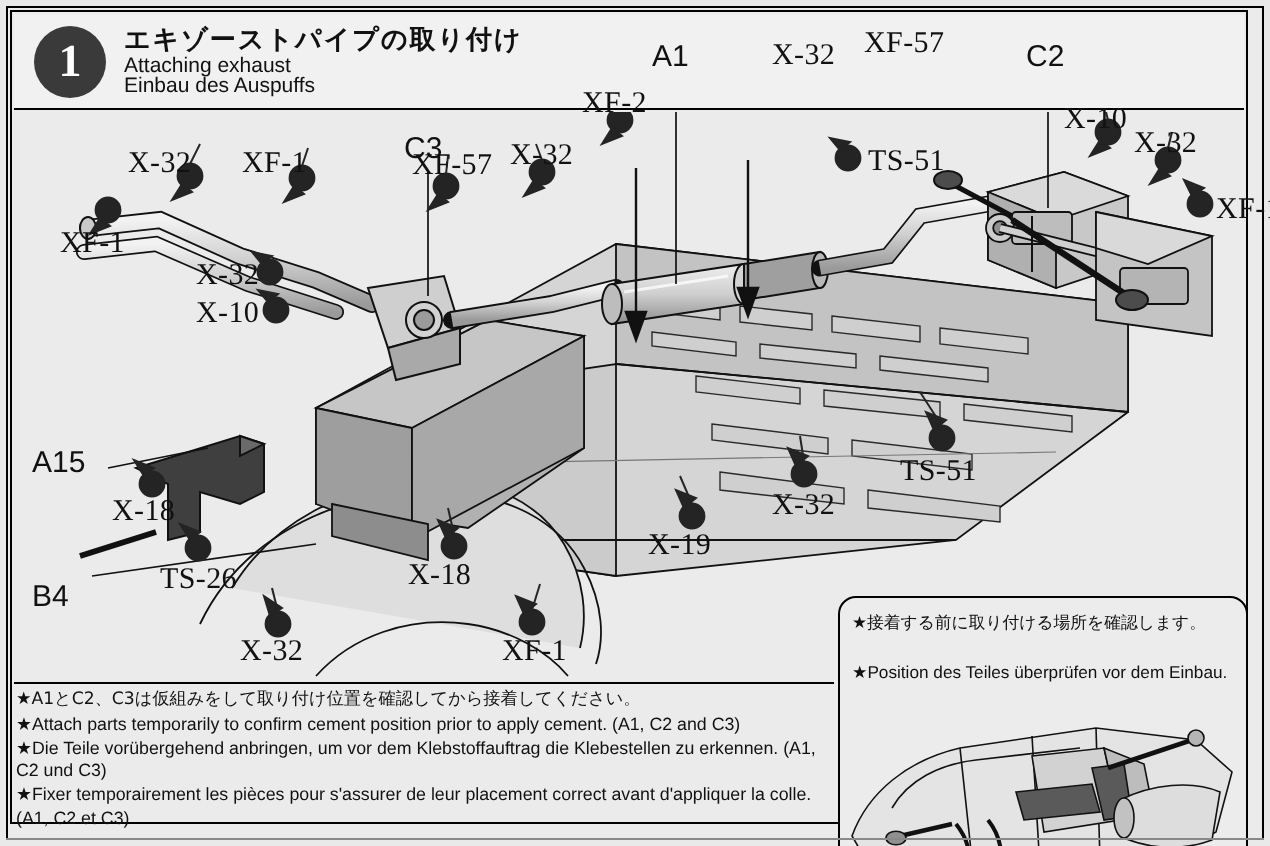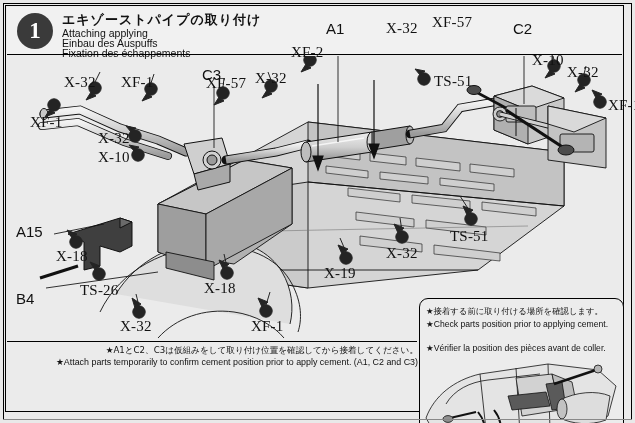--- a/index.html
+++ b/index.html
@@ -35,39 +35,38 @@
        font-family:"Liberation Sans",sans-serif;}
 
   
   #inset{position:absolute;left:419px;top:258px;width:203px;height:152px;
          border:1.2px solid #000;border-radius:9px;background:#ececec;overflow:hidden;margin-top:40px;}
   #inset .nt{position:absolute;left:6px;font-size:8.6px;color:#111;white-space:nowrap;}
   #inset .nt-jp{font-family:"DejaVu Sans",sans-serif;font-size:8.4px;}
 
   
   #notes{position:absolute;left:8px;top:345px;width:410px;}
-  #notes .n{font-size:8.9px;color:#111;line-height:11.4px;margin:0 0 0.5px 0;text-align:right;}
+  #notes .n{font-size:8.9px;color:#111;line-height:11.4px;margin:0 0 0.5px 0;}
   #notes .n-jp{font-family:"DejaVu Sans",sans-serif;font-size:8.6px;}
   #notes-rule{position:absolute;left:7px;top:341px;width:410px;height:1px;background:#000;}
   #bottom-rule{position:absolute;left:3px;top:419px;width:629px;height:1px;background:#888;}
 </style>
 </head>
 <body>
 
 <div id="page">
 
   <div id="frame"></div>
   <div id="frame-inner"></div>
 
   <div id="header">
     <div id="step-badge">1</div>
     <div id="title-jp">エキゾーストパイプの取り付け</div>
-    <div id="title-en">Attaching applying</div>
+    <div id="title-en">Attaching exhaust</div>
     <div id="title-de">Einbau des Auspuffs</div>
-    <div id="title-fr">Fixation des échappements</div>
   </div>
   <div id="hdr-rule"></div>
 
   <div id="canvas">
 
     <svg id="illus" width="613" height="283" viewBox="0 0 613 283">
       <defs>
         <linearGradient id="pipeG" x1="0" y1="0" x2="0" y2="1">
           <stop offset="0%" stop-color="#f2f2f2"></stop>
           <stop offset="45%" stop-color="#d2d2d2"></stop>
@@ -341,22 +340,21 @@
     <div class="lbl" style="left:112px;top:262px">X-32</div>
     <div class="lbl" style="left:243px;top:262px">XF-1</div>
     <div class="lbl" style="left:196px;top:224px">X-18</div>
     <div class="lbl" style="left:316px;top:209px">X-19</div>
     <div class="lbl" style="left:378px;top:189px">X-32</div>
     <div class="lbl" style="left:442px;top:172px">TS-51</div>
   </div>
 
   <div id="inset">
     <div class="nt nt-jp" style="top:7px">★接着する前に取り付ける場所を確認します。</div>
-    <div class="nt" style="top:20px">★Check parts position prior to applying cement.</div>
-    <div class="nt" style="top:44px">★Vérifier la position des pièces avant de coller.</div>
+    <div class="nt" style="top:32px">★Position des Teiles überprüfen vor dem Einbau.</div>
 
     <svg width="203" height="95" viewBox="0 0 203 95" style="position:absolute;left:0;top:57px">
       <g stroke="#111" stroke-width="0.8" fill="none">
 
         <path d="M6,62 C14,40 34,24 60,18 L128,8 L178,14 L196,30 L188,60 L150,80 L70,90 L20,86 Z" fill="#e4e4e4"></path>
         <path d="M26,48 C34,34 50,26 68,24 L120,18"></path>
         <path d="M60,18 L66,74"></path>
         <path d="M96,12 L100,78"></path>
         <path d="M128,8 L130,74"></path>
 
@@ -378,16 +376,18 @@
         <ellipse cx="28" cy="63" rx="5" ry="3.4" fill="#909090"></ellipse>
         <path d="M50,68 C56,78 56,86 52,92" stroke-width="1.6"></path>
       </g>
     </svg>
   </div>
 
   <div id="notes-rule"></div>
   <div id="notes">
     <p class="n n-jp">★A1とC2、C3は仮組みをして取り付け位置を確認してから接着してください。</p>
     <p class="n">★Attach parts temporarily to confirm cement position prior to apply cement. (A1, C2 and C3)</p>
+    <p class="n">★Die Teile vorübergehend anbringen, um vor dem Klebstoffauftrag die Klebestellen zu erkennen. (A1, C2 und C3)</p>
+    <p class="n">★Fixer temporairement les pièces pour s'assurer de leur placement correct avant d'appliquer la colle. (A1, C2 et C3)</p>
   </div>
 
   <div id="bottom-rule"></div>
 </div>
 
 </body></html>

